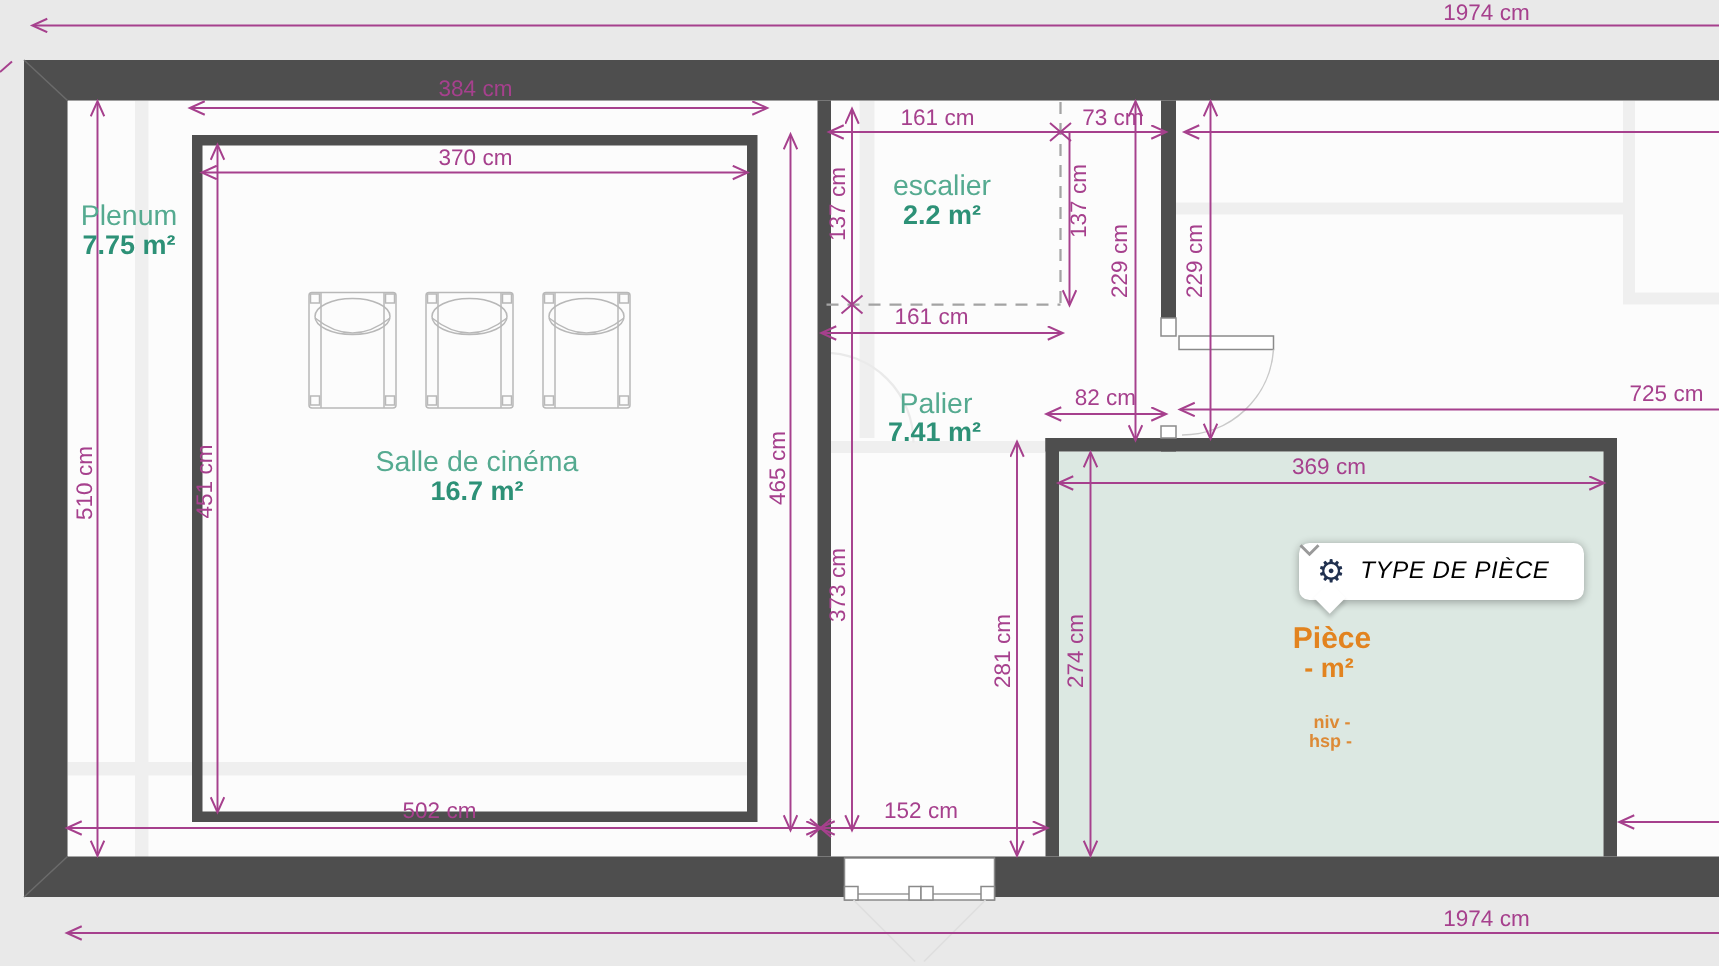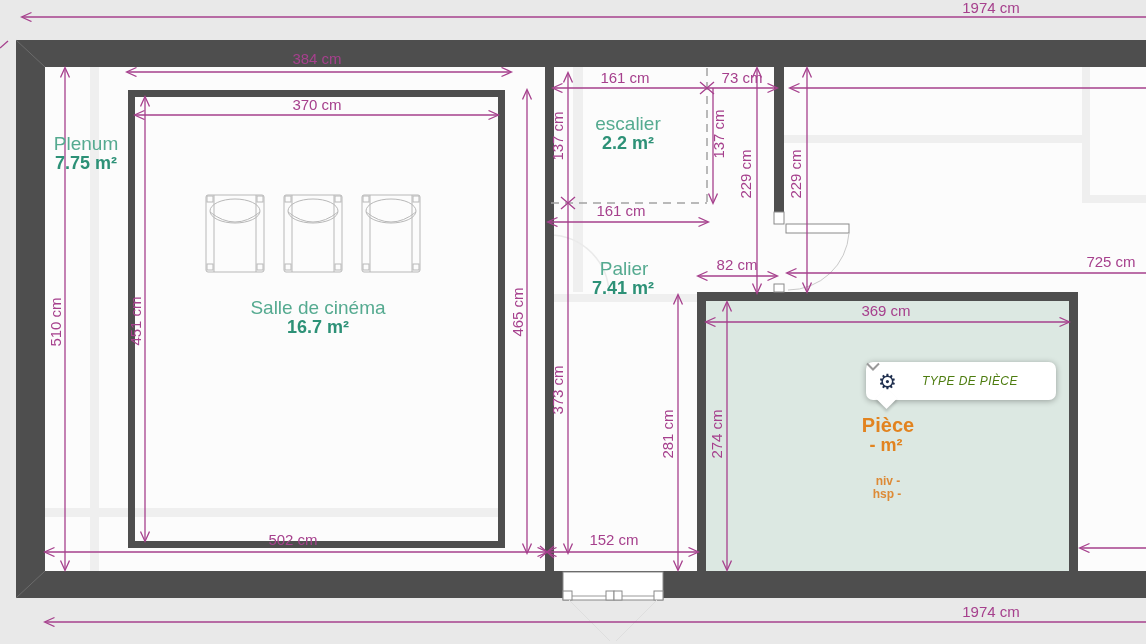--- a/index.html
+++ b/index.html
@@ -18,21 +18,21 @@
   .seat{stroke:#b8b8b8;fill:none;stroke-width:1;}
   .door{stroke:#8a8a8a;fill:#ffffff;stroke-width:1;}
   .underlay{fill:#efefef;}
   
   .popup{position:absolute;left:866px;top:362px;width:190px;height:38px;background:#fff;
          border-radius:7px;box-shadow:0 1px 6px rgba(0,0,0,.32);display:flex;align-items:center;
          z-index:5;cursor:pointer;}
   .popup .tail{position:absolute;left:13px;bottom:-6px;width:15px;height:15px;background:#fff;
          transform:rotate(45deg);box-shadow:2px 2px 3px rgba(0,0,0,.18);z-index:-1;}
   .popup .gear{font-size:21px;line-height:1;color:#20304f;margin-left:12px;}
-  .popup .plabel{flex:1;text-align:center;font-style:italic;font-size:12px;color:#4d7c0f;
+  .popup .plabel{flex:1;text-align:center;font-style:italic;font-size:16px;color:#000000;
          letter-spacing:.4px;white-space:nowrap;}
   .popup .chev{margin-right:13px;display:flex;align-items:center;}
 </style>
 </head>
 <body>
 
 <div class="stage">
 <svg width="1146" height="644" viewBox="0 0 1146 644">
   <defs>
     <marker id="ae" markerWidth="14" markerHeight="12" refX="11.5" refY="5" orient="auto" markerUnits="userSpaceOnUse">

